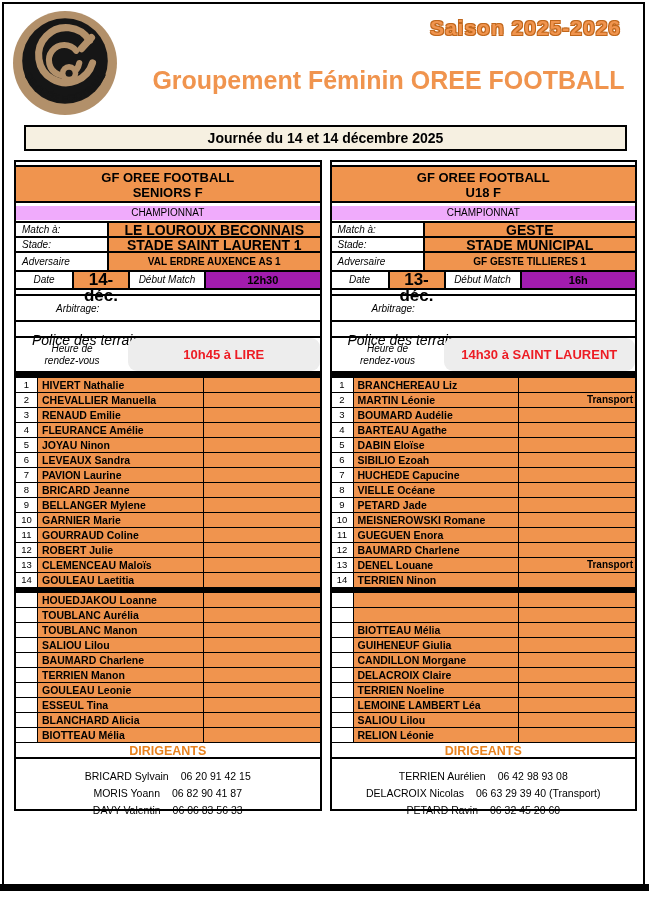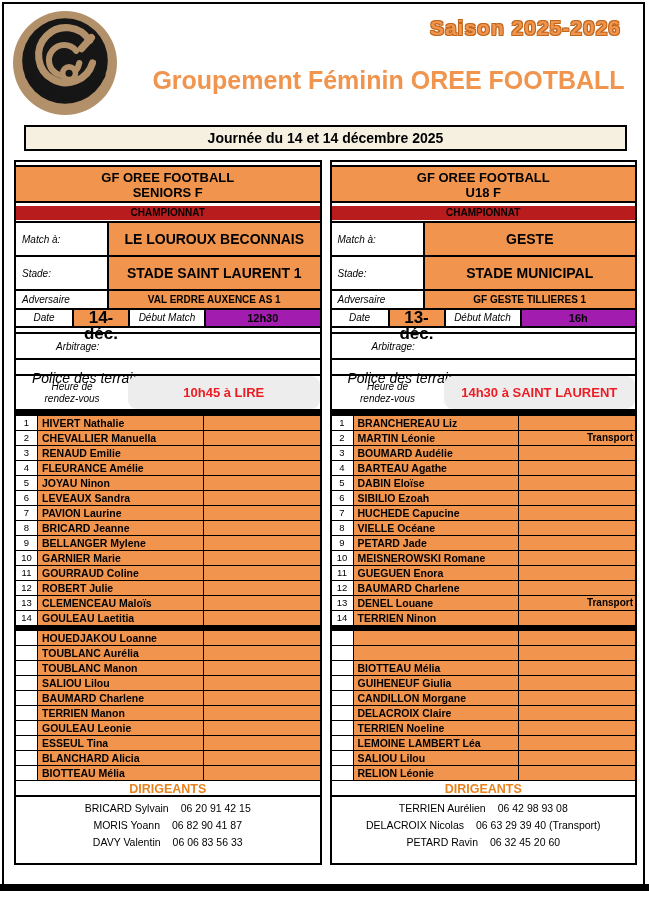--- a/index.html
+++ b/index.html
@@ -16,24 +16,24 @@
   .banner { position:absolute; left:20px; right:16px; top:121px; height:26px; border:2px solid #000; background:#F6F0E1;
             text-align:center; font-size:14px; font-weight:bold; color:#000; line-height:22px; }
 
   
   .cols { position:absolute; left:10px; right:6px; top:156px; display:flex; gap:8px; }
   .col  { flex:1; border:2px solid #000; background:#fff; }
 
   .ws      { height:5px; border-bottom:2px solid #000; }
   .club    { height:36px; border-bottom:2px solid #000; background:#F0944E; text-align:center; font-weight:bold; font-size:13px; padding-top:3px; line-height:15px; }
   .champw  { height:20px; border-bottom:2px solid #000; padding:3px 0; }
-  .champ   { height:14px; background:#b91c1c; text-align:center; font-weight:bold; font-size:10px; line-height:14px; }
+  .champ   { height:14px; background:#f0abfc; text-align:center; font-weight:normal; font-size:10px; line-height:14px; }
 
   .irow    { display:flex; border-bottom:2px solid #000; }
-  .irow.h28{ height:34px; } .irow.h19{ height:19px; }
+  .irow.h28{ height:15px; } .irow.h19{ height:19px; }
   .ilabel  { width:91px; font-style:italic; font-size:10px; display:flex; align-items:center; padding-left:6px; background:#fff; }
   .ival    { flex:1; background:#F0944E; border-left:2px solid #000; display:flex; align-items:center; justify-content:center; font-weight:bold; }
   .ival.big{ font-size:14px; } .ival.sm { font-size:10px; }
 
   .daterow { display:flex; height:18px; border-bottom:2px solid #000; font-size:10px; line-height:16px; }
   .dl  { width:58px; font-style:italic; text-align:center; border-right:2px solid #000; }
   .dv  { width:56px; background:#F0944E; font-weight:bold; text-align:center; border-right:2px solid #000; font-size:17px; }
   .dbl { width:76px; font-style:italic; text-align:center; border-right:2px solid #000; }
   .dbv { flex:1; background:#a21caf; font-weight:bold; text-align:center; font-size:11px; }
 
@@ -47,21 +47,21 @@
 
   .band    { height:5px; background:#000; }
 
   .prow { display:flex; height:15px; border-bottom:1px solid #000; }
   .num  { width:22px; background:#fff; border-right:1px solid #000; text-align:center; font-size:9.5px; line-height:14px; }
   .pname{ flex:1; background:#F0944E; border-right:1px solid #000; font-weight:bold; font-size:10.5px; line-height:14px; padding-left:4px;
           white-space:nowrap; overflow:hidden; }
   .pnote{ width:116px; background:#F0944E; font-weight:bold; font-size:10px; line-height:14px; text-align:right; padding-right:2px; }
 
   .dirtitle { height:16px; border-bottom:2px solid #000; text-align:center; color:#E8821E; font-weight:bold; font-size:12.5px; line-height:16px; }
-  .dirbox   { height:66px; padding-top:3px; }
+  .dirbox   { height:50px; padding-top:9px; }
   .dline    { height:17px; text-align:center; font-size:10.5px; line-height:17px; }
   .dline .ph{ margin-left:12px; }
 </style>
 </head>
 <body>
 
 <div class="page">
 
   <svg class="logo" viewBox="0 0 104 104">
     <circle cx="52" cy="52" r="51" fill="#B2906A"></circle>

